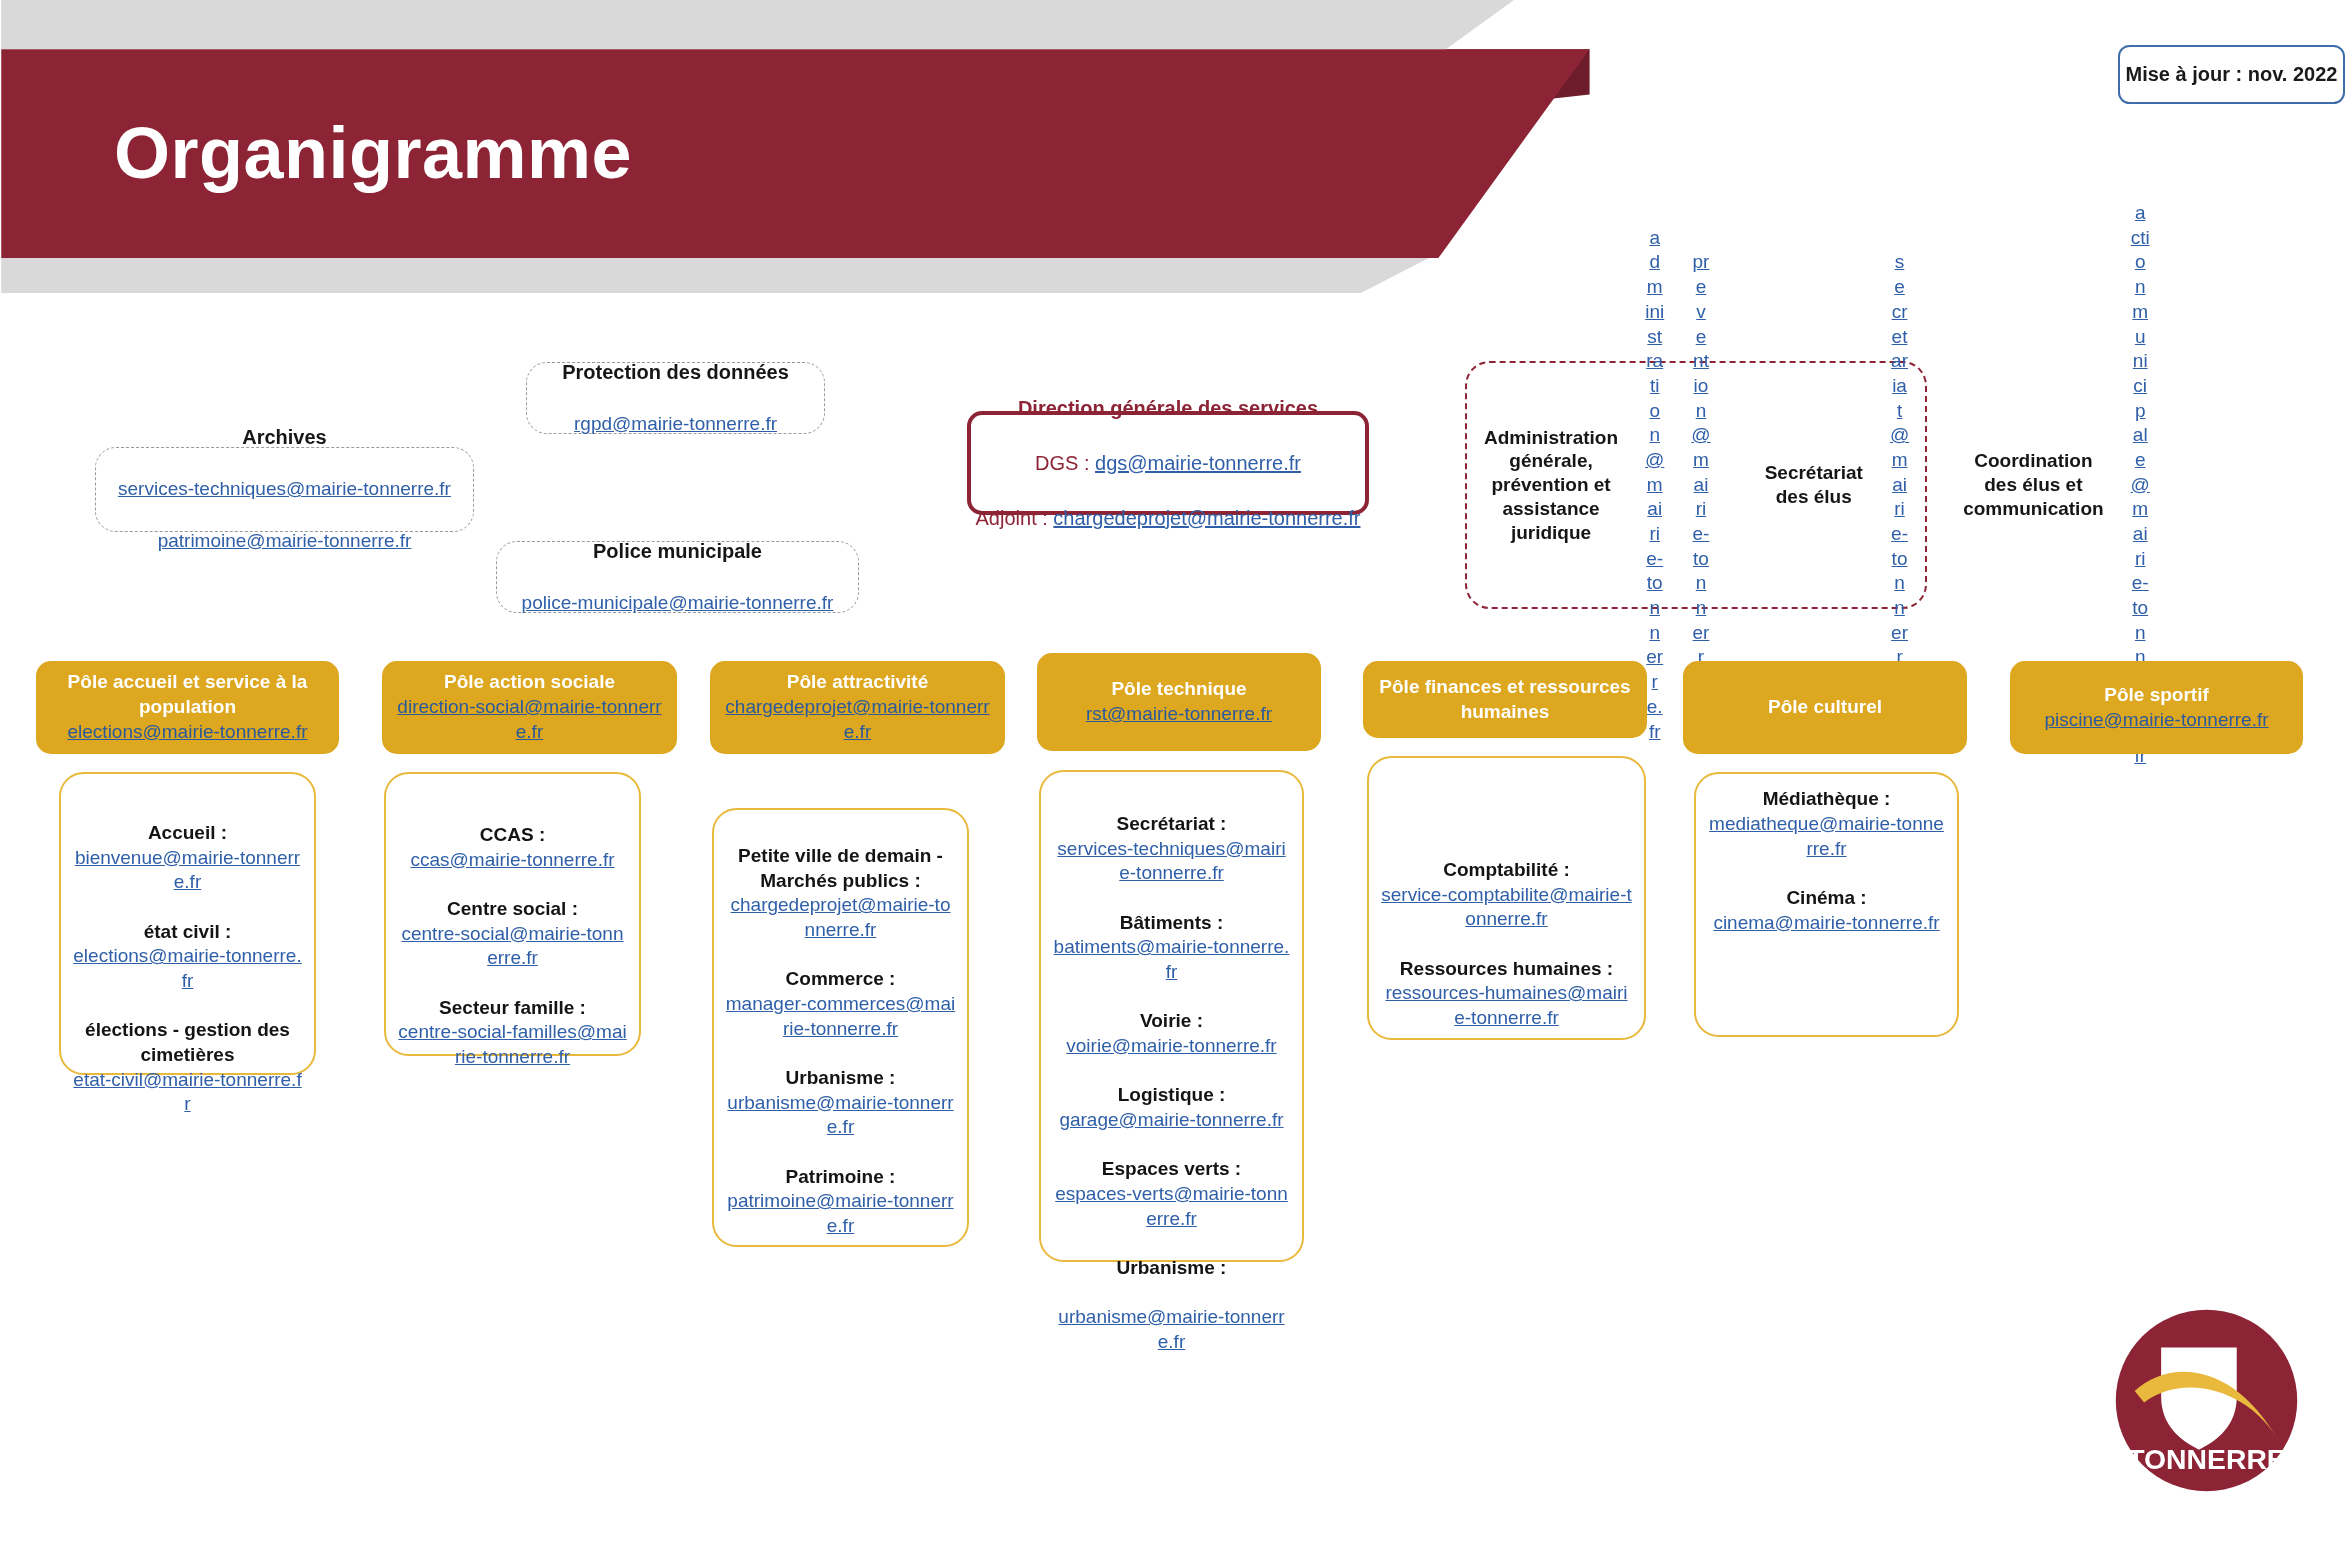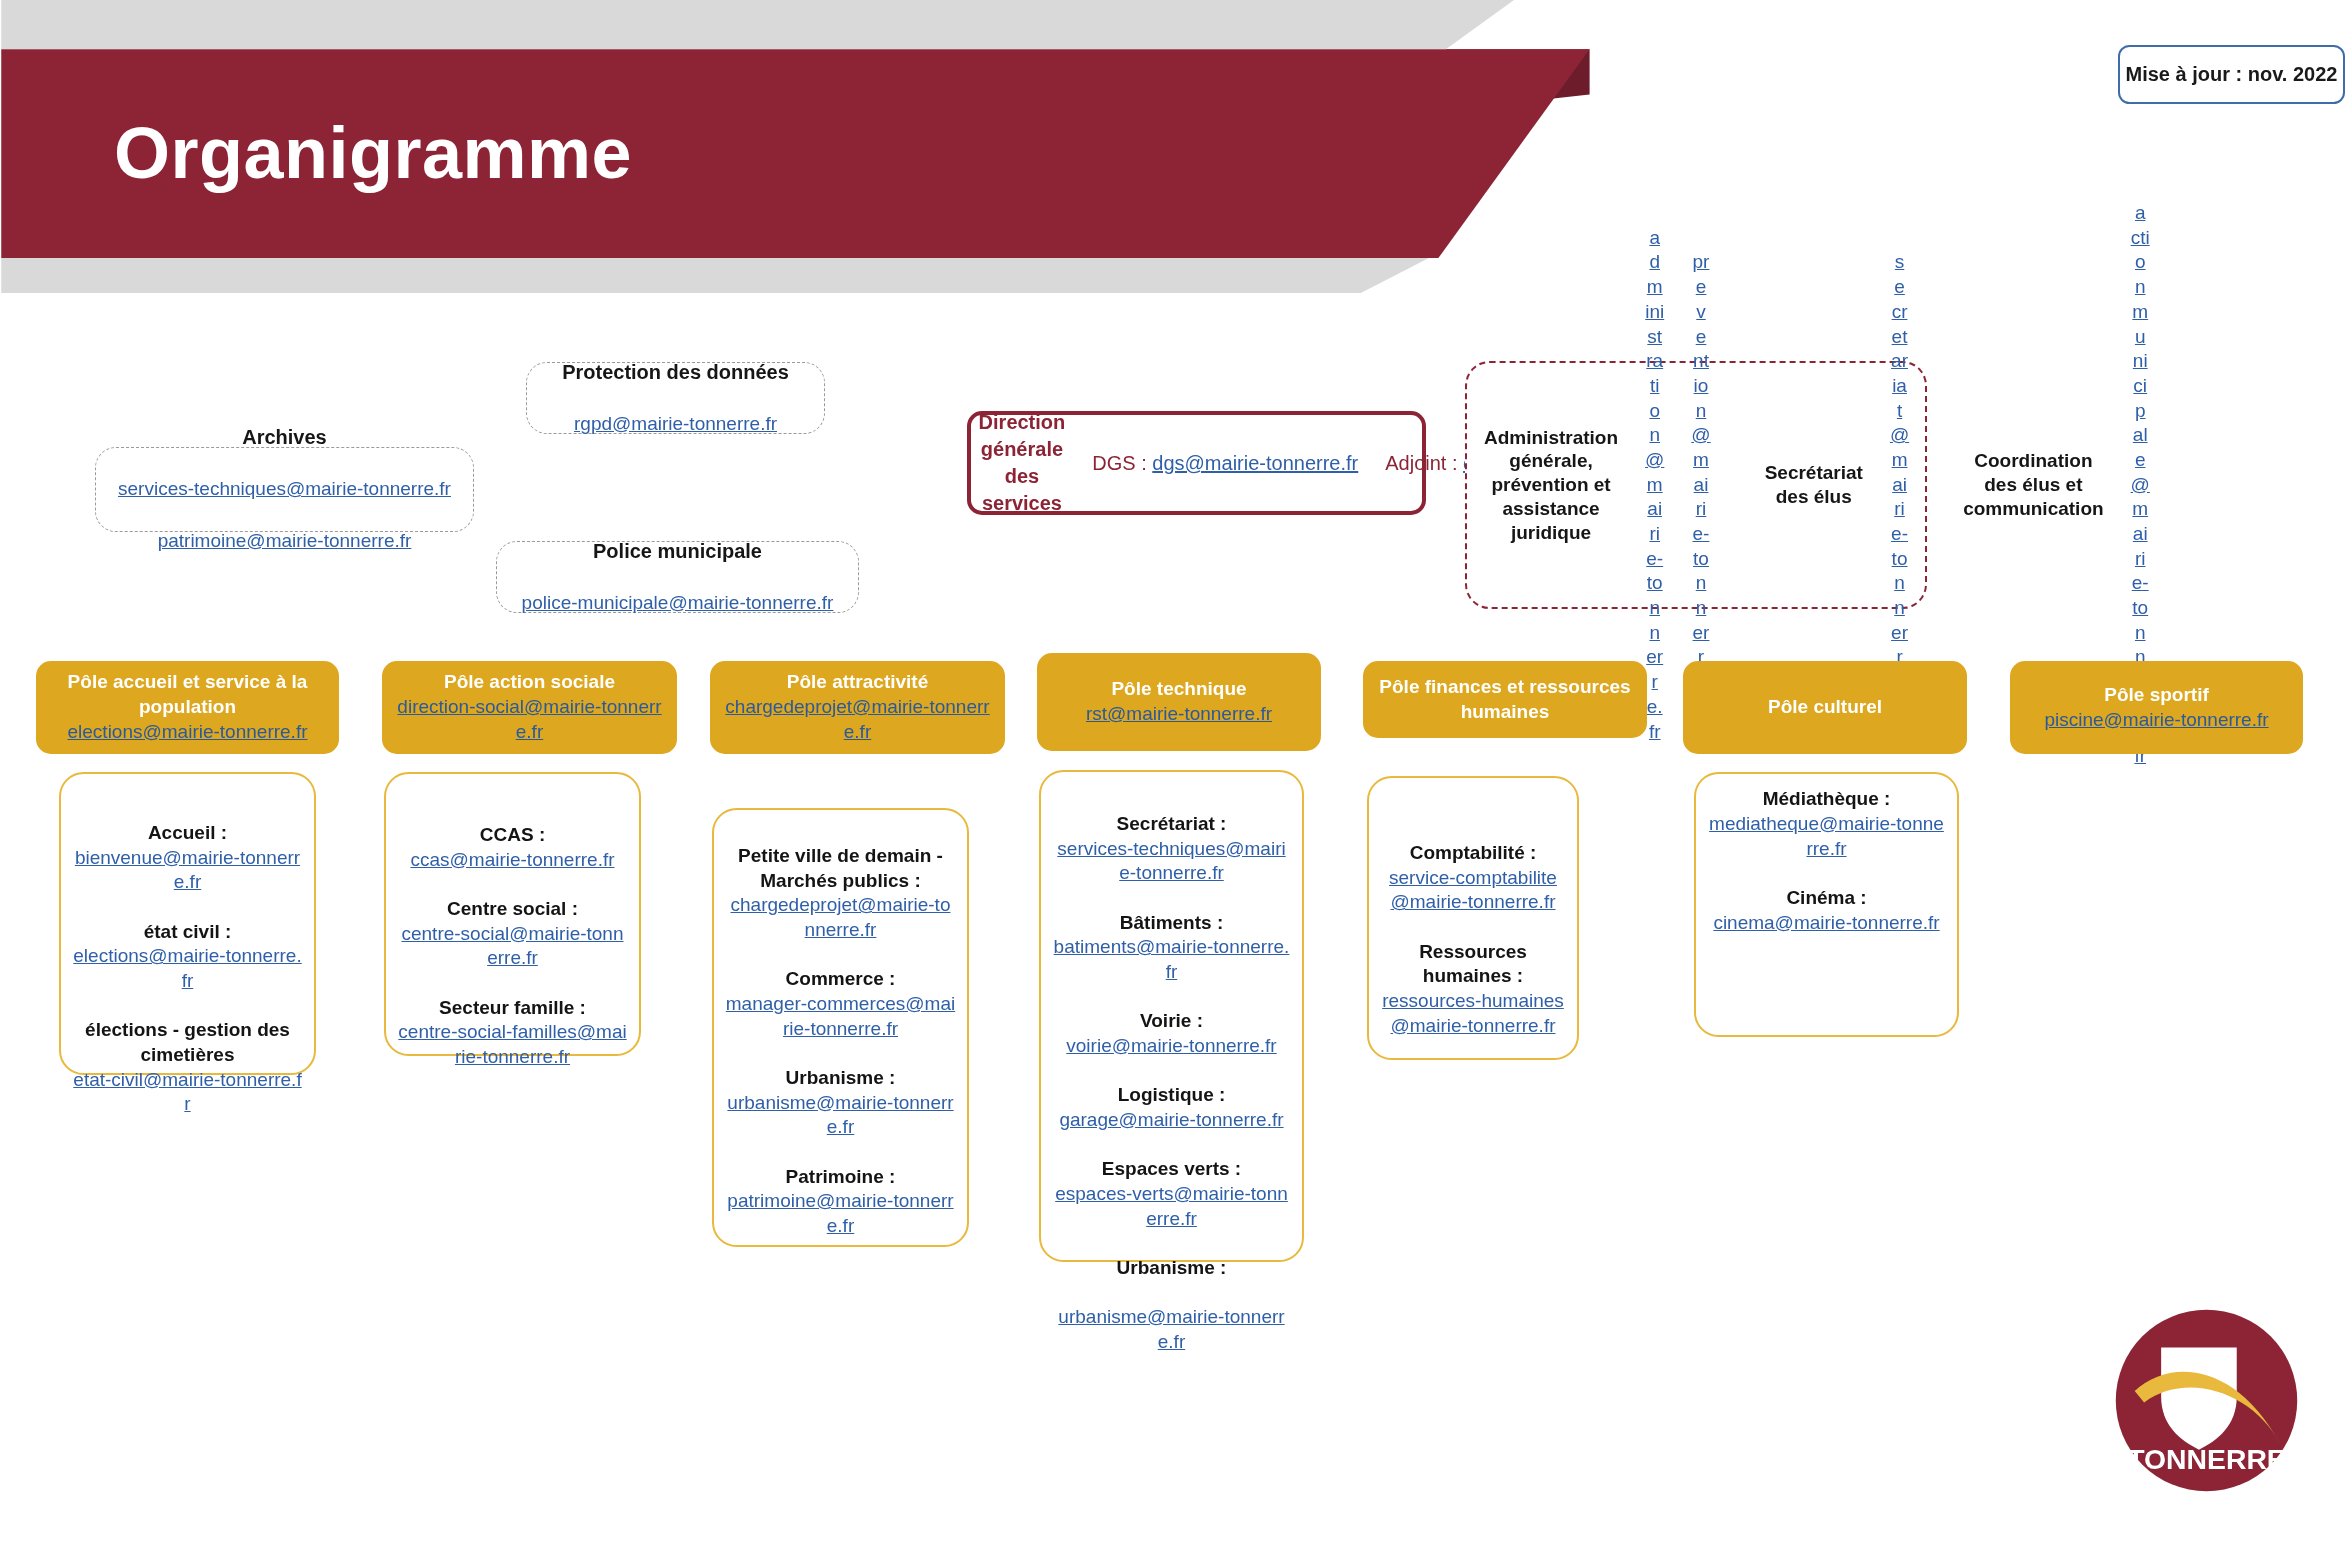--- a/index.html
+++ b/index.html
@@ -34,23 +34,23 @@
     padding:9.5px 13.2px;text-align:center;
   }
   .name{font-weight:bold;font-size:20px;color:#161616;line-height:1.25;}
   .mail{
     font-size:19px;color:#2f5fa8;text-decoration:underline;line-height:1.3;
     word-break:break-all;
   }
 
   
   #dgs-box{
-    left:967px;top:411px;width:459px;height:104px;
+    left:967px;top:411px;width:402px;height:104px;
     border:4.7px solid #8c2436;border-radius:15px;background:#ffffff;
-    display:flex;flex-direction:row;align-items:center;justify-content:flex-start;
+    display:flex;flex-direction:column;align-items:center;justify-content:center;
     text-align:center;padding:3.8px 7.6px;
   }
   #dgs-box .title{font-size:20px;font-weight:bold;color:#8c2436;line-height:1.35;}
   #dgs-box .line{font-size:20px;color:#8c2436;line-height:1.4;white-space:nowrap;}
   #dgs-box .line a{color:#2f5fa8;text-decoration:underline;}
 
   
   #admin-box{
     left:1465px;top:361px;width:462px;height:248px;
     border:2.8px dashed #8c2436;border-radius:24.6px;background:#ffffff;
@@ -256,21 +256,21 @@
     <div class="lbl">Espaces verts :</div>
     <a class="eml" href="#">espaces-verts@mairie-tonnerre.fr</a>
   </div>
   <div class="grp" style="margin-bottom:0;">
     <div class="lbl">Urbanisme :</div>
     <div style="height:24.6px;"></div>
     <a class="eml" href="#">urbanisme@mairie-tonnerre.fr</a>
   </div>
 </div>
 
-<div class="pole-body" style="left:1367px;top:776px;width:212px;height:284px;padding-top:63px;">
+<div class="pole-body" style="left:1367px;top:756px;width:279px;height:284px;padding-top:100px;">
   <div class="grp">
     <div class="lbl">Comptabilité :</div>
     <a class="eml" href="#">service-comptabilite@mairie-tonnerre.fr</a>
   </div>
   <div class="grp">
     <div class="lbl">Ressources humaines :</div>
     <a class="eml" href="#">ressources-humaines@mairie-tonnerre.fr</a>
   </div>
 </div>
 

